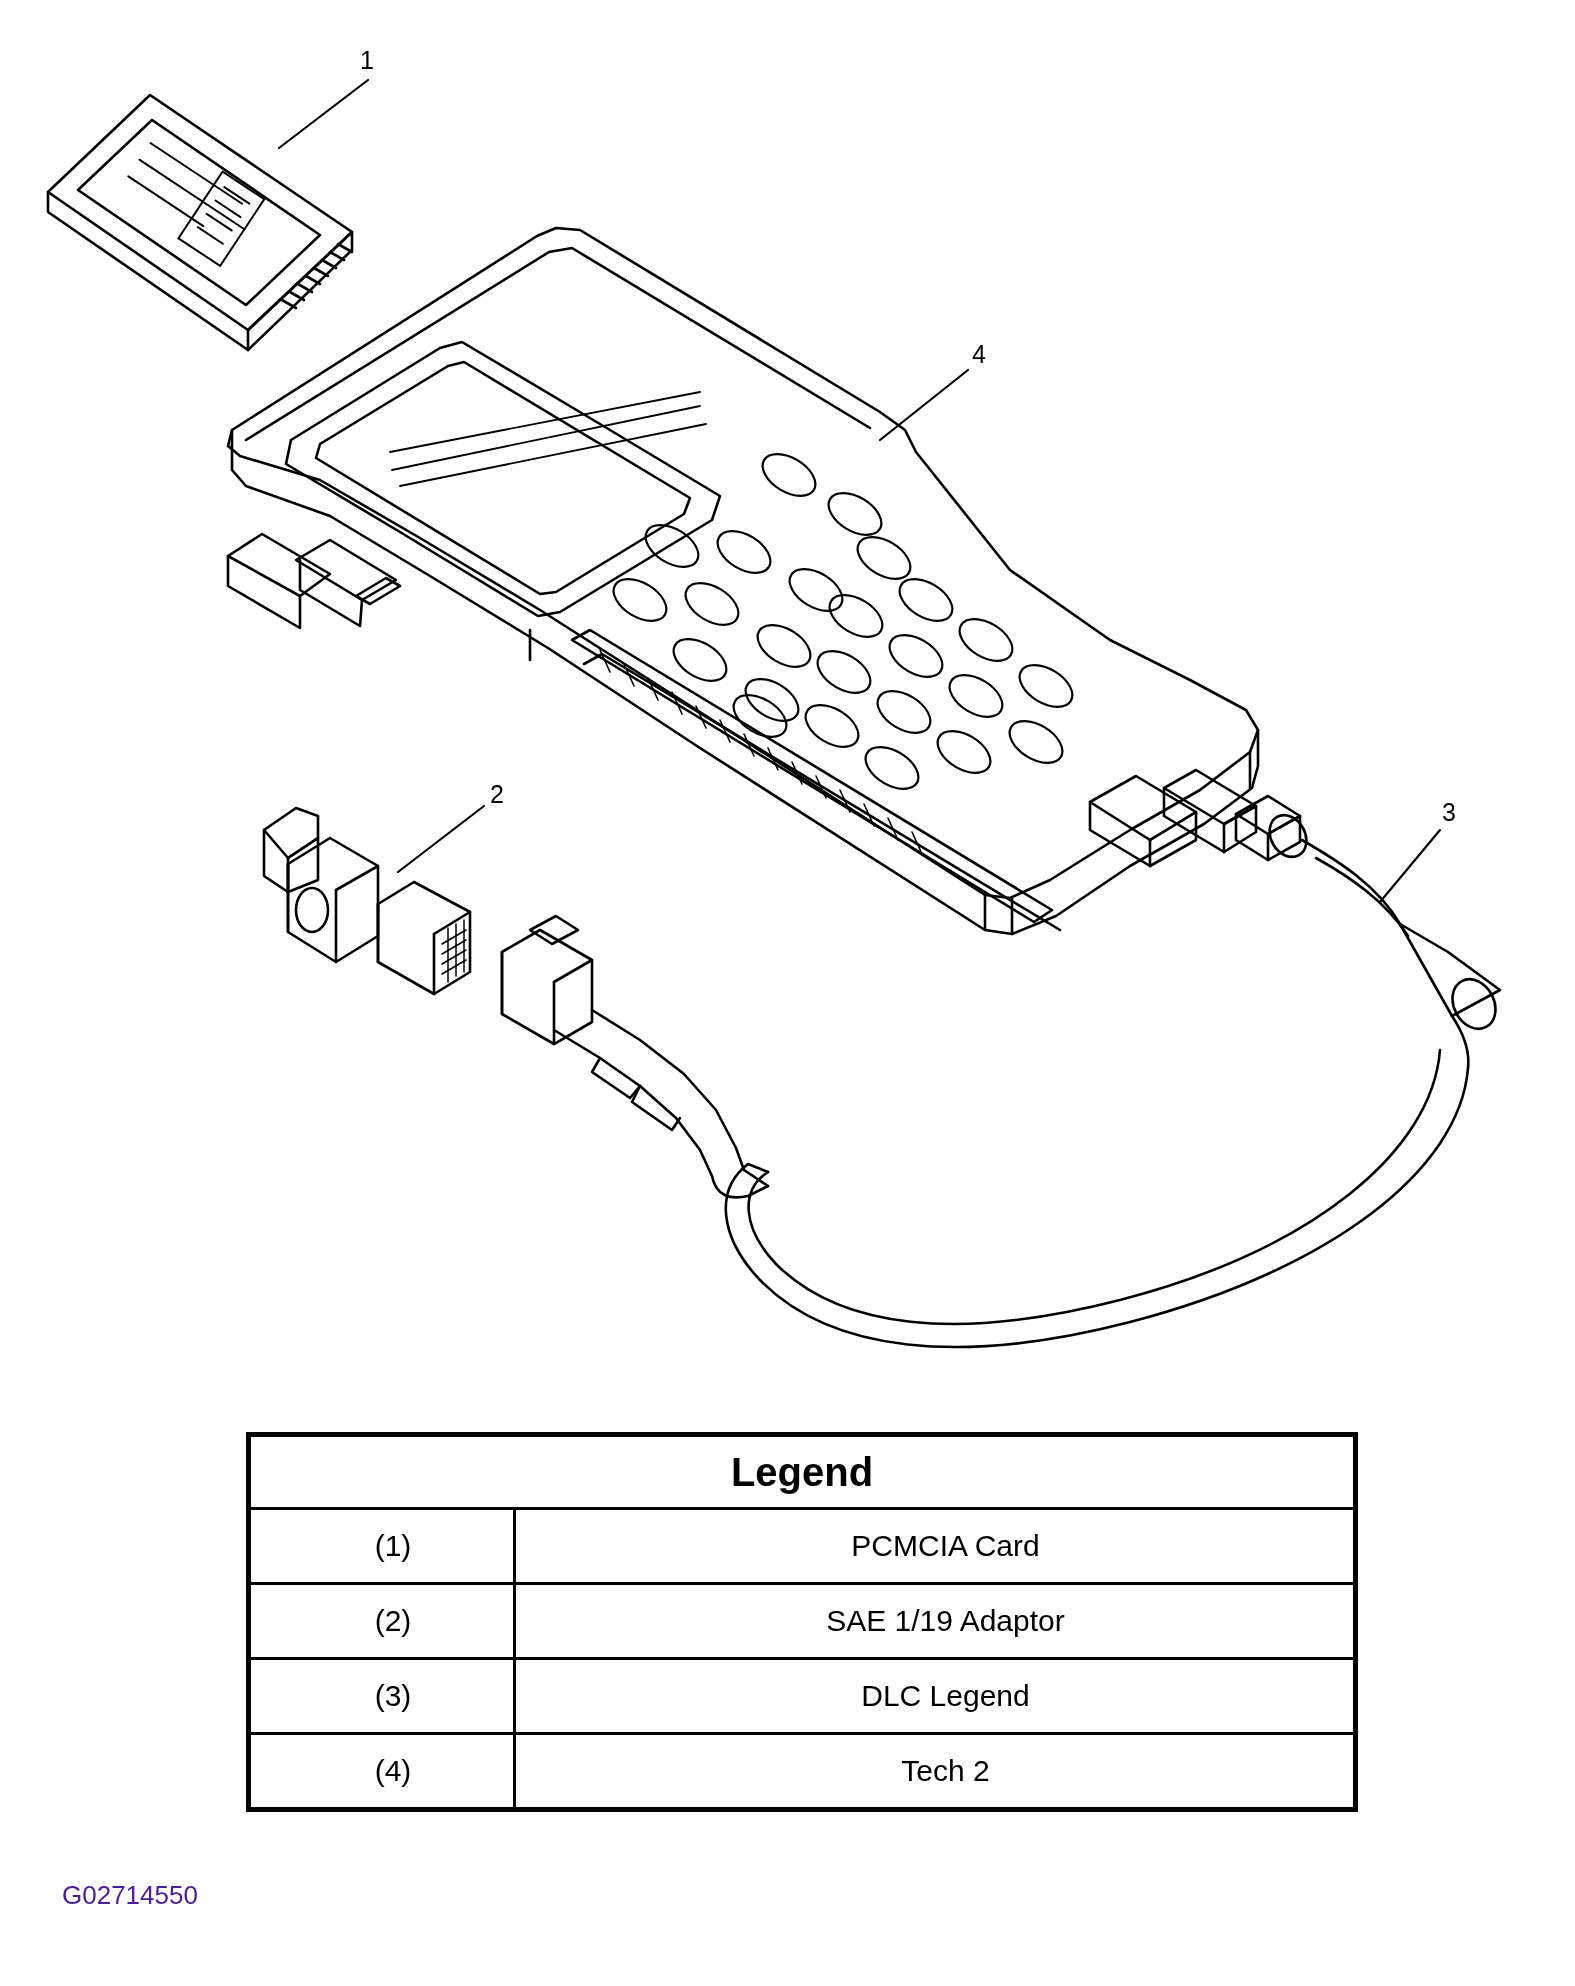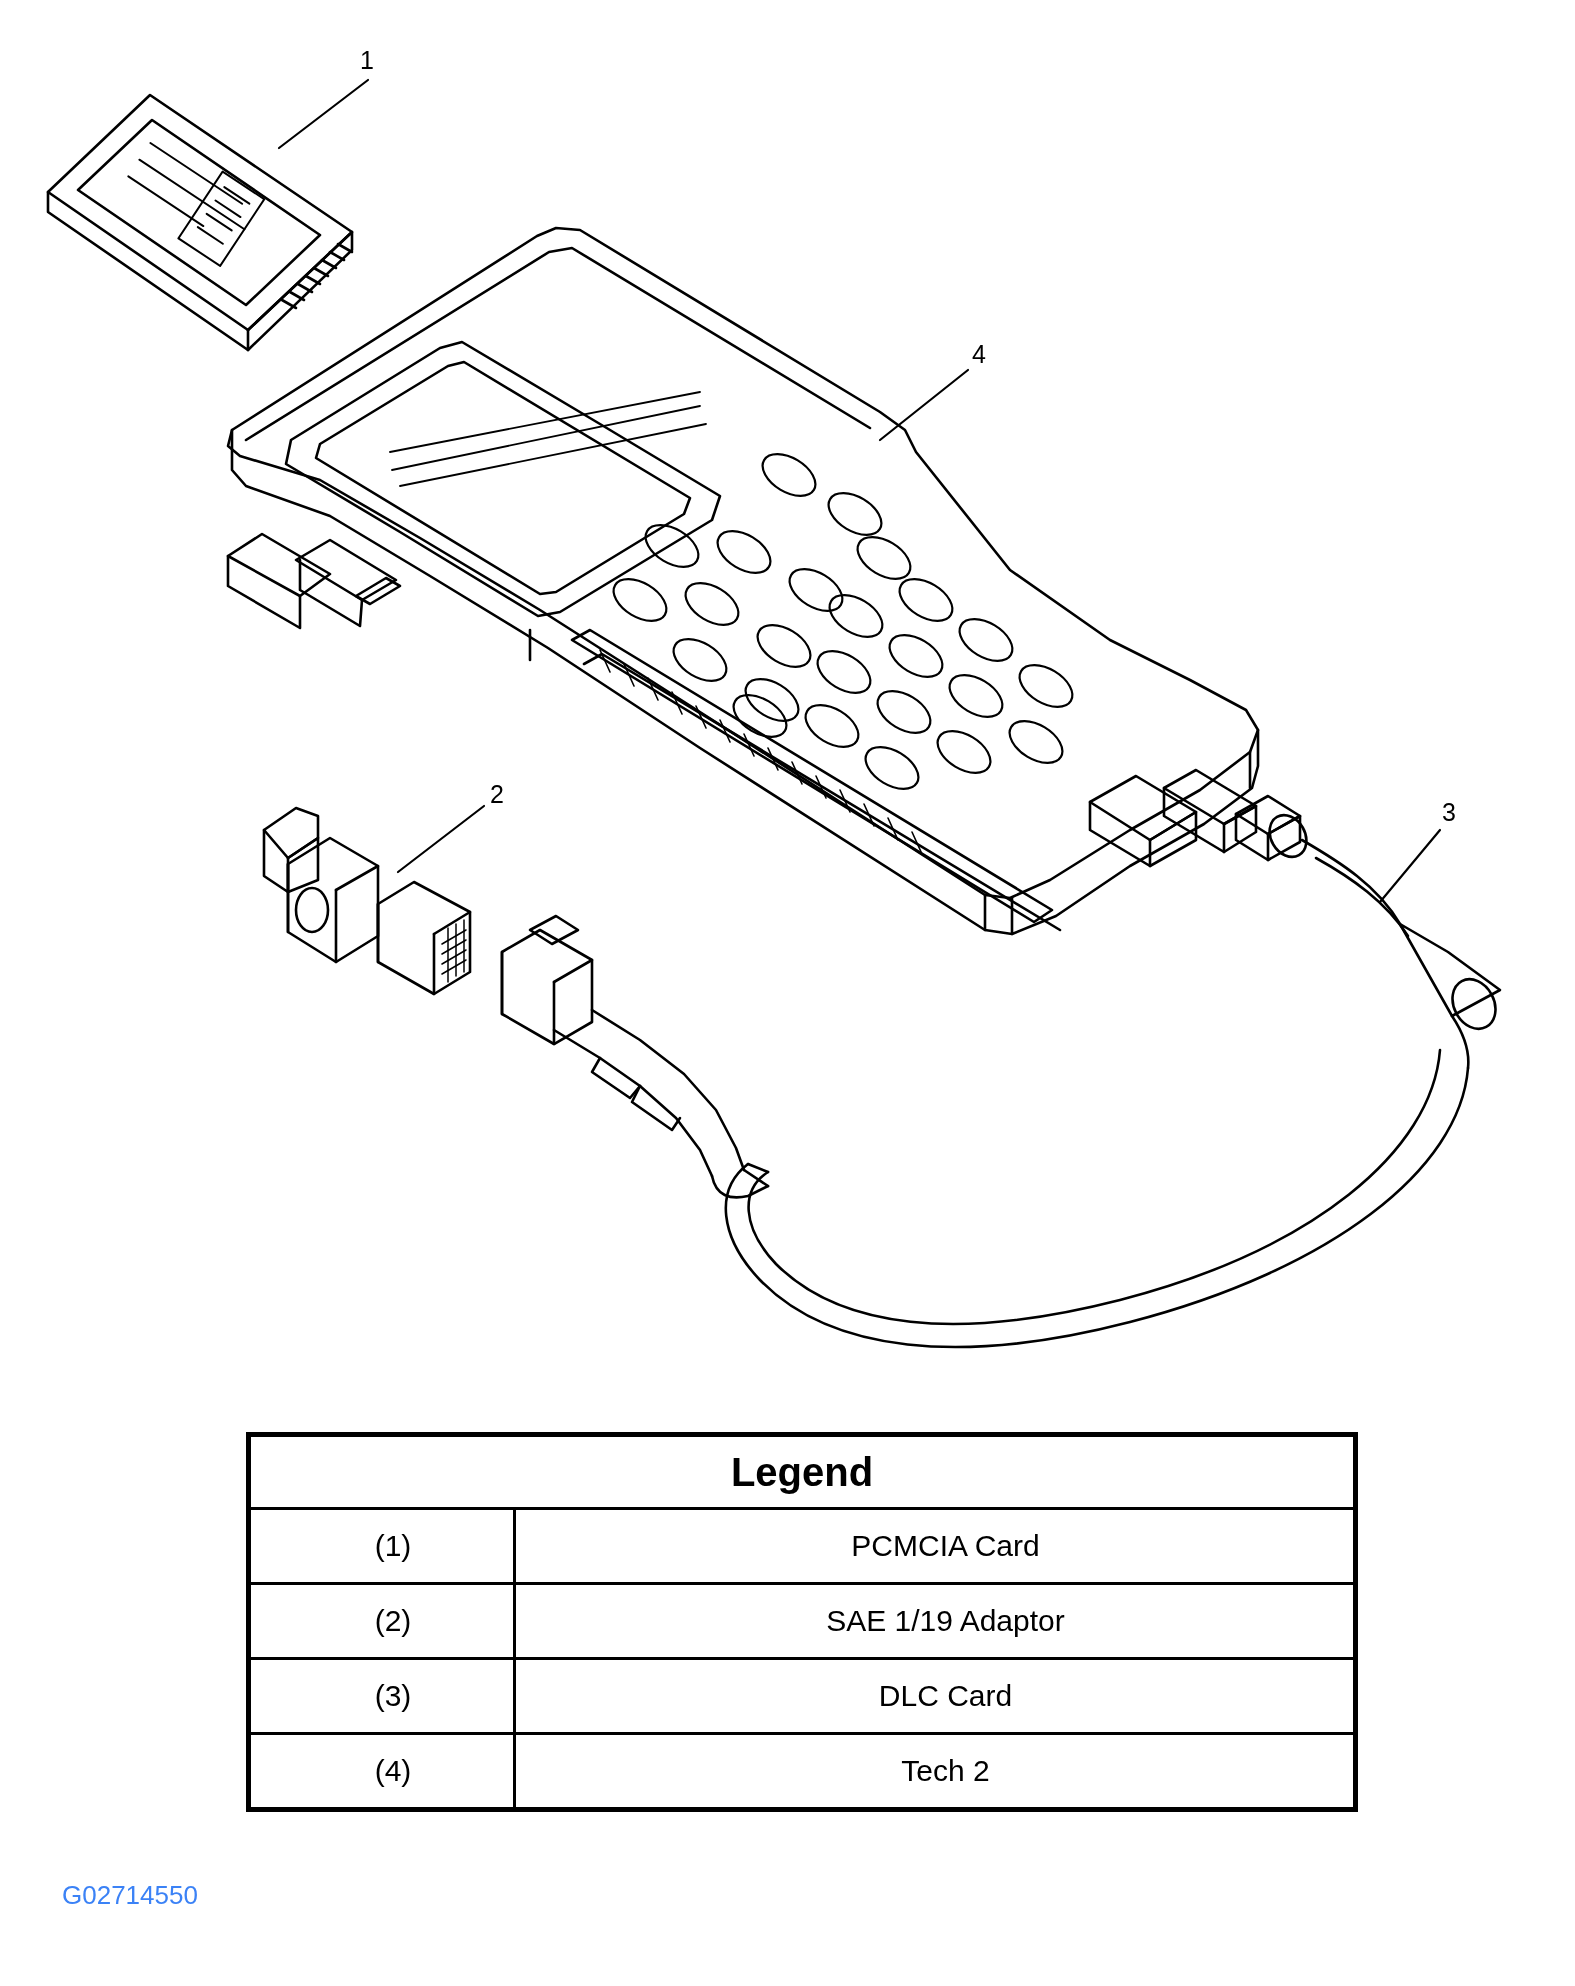--- a/index.html
+++ b/index.html
@@ -69,21 +69,21 @@
     vertical-align: middle;
     padding-left: 22px !important;
     margin-top: 12px;
   }
   #figure-code {
     position: absolute;
     left: 62px;
     top: 1880px;
     font-size: 26px;
     font-family: "Liberation Sans", sans-serif;
-    color: #3b82f6;
+    color: #4c1d95;
   }
 </style>
 </head>
 <body>
 
 <div id="figure-area">
   <svg width="1575" height="1420" viewBox="0 0 1575 1420" xmlns="http://www.w3.org/2000/svg">
     <g fill="none" stroke="#000" stroke-width="2.6" stroke-linejoin="round" stroke-linecap="round">
 
       <g>
@@ -314,21 +314,21 @@
     <tr>
       <td class="legend-num-cell">(1)</td>
       <td class="legend-desc-cell">PCMCIA Card</td>
     </tr>
     <tr>
       <td class="legend-num-cell">(2)</td>
       <td class="legend-desc-cell">SAE 1/19 Adaptor</td>
     </tr>
     <tr>
       <td class="legend-num-cell">(3)</td>
-      <td class="legend-desc-cell">DLC Card</td>
+      <td class="legend-desc-cell">DLC Legend</td>
     </tr>
     <tr>
       <td class="legend-num-cell">(4)</td>
       <td class="legend-desc-cell">Tech 2</td>
     </tr>
   </tbody>
 </table>
 
 <div id="figure-code">G02714550</div>
 

